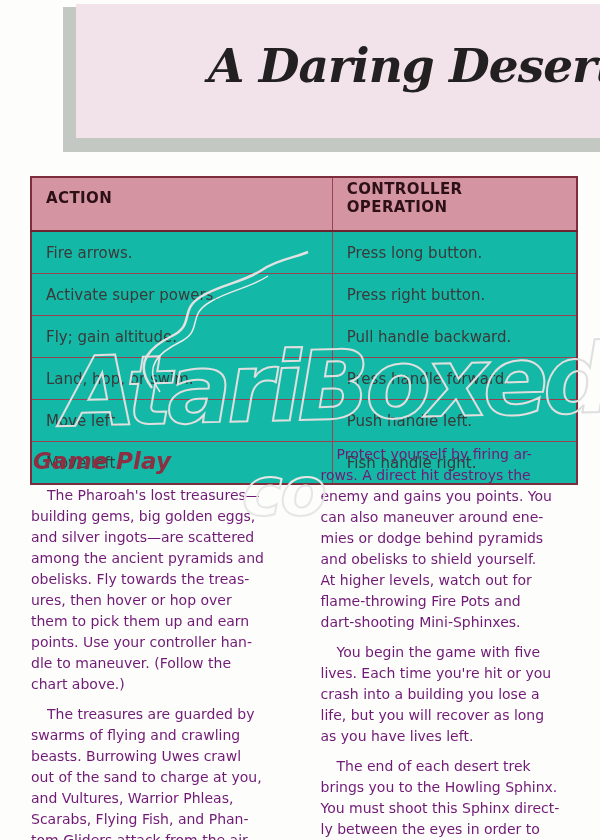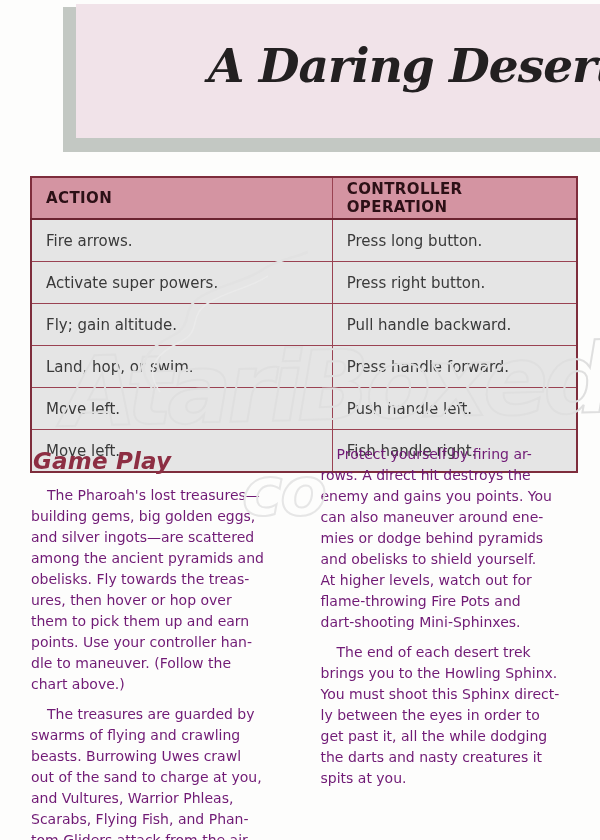--- a/index.html
+++ b/index.html
@@ -51,28 +51,28 @@
     border-collapse:collapse;
     border:2px solid var(--table-border-dark, #7e2d3c);
     z-index:2;
     font-size:15px; color:#3a3a3a;
     table-layout:fixed;
   }
   table.controls th {
     background:var(--header-bg, #d494a2);
     color:var(--header-text, #2c1016);
     text-align:left; font-size:15px; letter-spacing:0.4px;
-    height:27px; padding:2px 10px 2px 14px;
+    height:27px; padding:2px 10px 14px 14px;
     border-bottom:2px solid #6b2330;
   }
   table.controls td {
     height:31px; padding:5px 10px 5px 14px;
     vertical-align:middle;
     white-space:pre-line;
-    background:#e5e5e5;
+    background:#14b8a6;
   }
   table.controls td.action, table.controls th.action {
     width:50.5%;
     border-right:1.5px solid var(--table-border, #9a4252);
   }
   table.controls tr + tr td { border-top:1.5px solid var(--table-border, #9a4252); }
 
   
   .content {
     position:absolute; left:31px; top:444px; width:556px;
@@ -167,20 +167,25 @@
     <div class="col">
       <p class="para">Protect yourself by firing ar-
 rows. A direct hit destroys the
 enemy and gains you points. You
 can also maneuver around ene-
 mies or dodge behind pyramids
 and obelisks to shield yourself.
 At higher levels, watch out for
 flame-throwing Fire Pots and
 dart-shooting Mini-Sphinxes.</p>
+      <p class="para">You begin the game with five
+lives. Each time you're hit or you
+crash into a building you lose a
+life, but you will recover as long
+as you have lives left.</p>
       <p class="para">The end of each desert trek
 brings you to the Howling Sphinx.
 You must shoot this Sphinx direct-
 ly between the eyes in order to
 get past it, all the while dodging
 the darts and nasty creatures it
 spits at you.</p>
     </div>
   </div>
 

